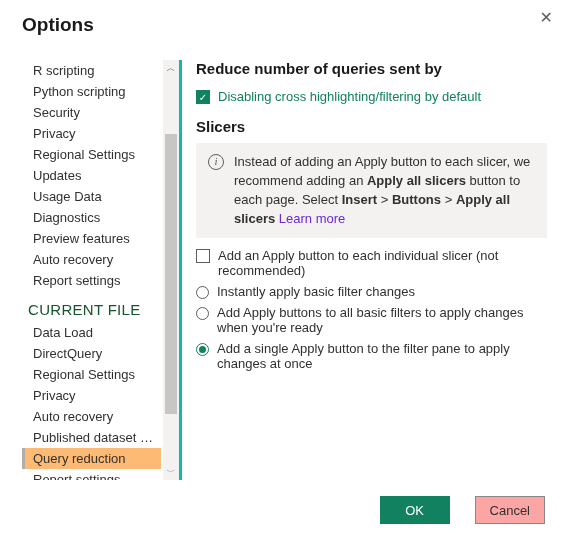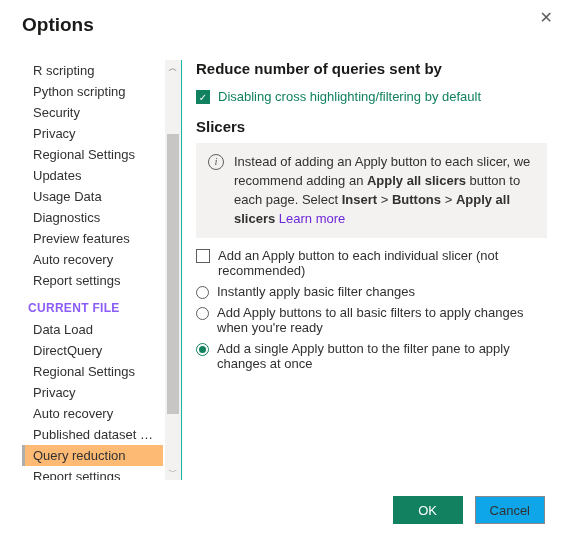--- a/index.html
+++ b/index.html
@@ -34,21 +34,21 @@
     color: #1b1a19;
   }
   .body {
     display: flex;
     height: 420px;
   }
   .sidebar-wrap {
     display: flex;
     width: 160px;
     flex: 0 0 160px;
-    border-right: 1px solid #14b8a6;
+    border-right: 3px solid #14b8a6;
   }
   .sidebar {
     flex: 1;
     overflow: hidden;
     padding-right: 2px;
   }
   .scrollbar {
     width: 16px;
     display: flex;
     flex-direction: column;
@@ -76,24 +76,24 @@
     overflow: hidden;
     text-overflow: ellipsis;
     border-left: 3px solid transparent;
   }
   .nav-item.selected {
     background: #fdba74;
     border-left: 3px solid #b0aeac;
   }
   .nav-header {
     padding: 10px 6px 4px 6px;
-    font-size: 12px;
-    font-weight: 700;
+    font-size: 15px;
+    font-weight: 400;
     text-transform: uppercase;
-    color: #8b5cf6;
+    color: #14532d;
     letter-spacing: 0.3px;
   }
   .content {
     flex: 1;
     padding: 0 4px 0 14px;
     overflow: hidden;
   }
   .content h2 {
     font-size: 15px;
     font-weight: 600;
@@ -137,30 +137,30 @@
     border: 1.4px solid #605e5c; border-radius: 50%;
     display: inline-flex; align-items: center; justify-content: center;
     font-style: italic; font-family: Georgia, serif; font-size: 11px;
     color: #605e5c; margin-top: 1px;
   }
   .info-text b { font-weight: 600; }
   .link { color: #6d28d9; text-decoration: none; cursor: pointer; }
   .buttons {
     position: absolute;
     bottom: 18px; right: 20px;
-    display: flex; gap: 12px;
+    display: flex; gap: 25px;
   }
   .btn {
     min-width: 70px; height: 28px;
     padding: 0 14px;
     font-size: 13px;
     display: inline-flex; align-items: center; justify-content: center;
     cursor: pointer;
     border: 1px solid #8a8886;
-    background: #0ea5e9;
+    background: #fca5a5;
   }
   .btn.primary { background: #118160; border-color: #118160; color: #fff; }
 </style>
 </head>
 <body>
 
 <div class="dialog">
   <div class="close">✕</div>
   <div class="title">Options</div>
 

